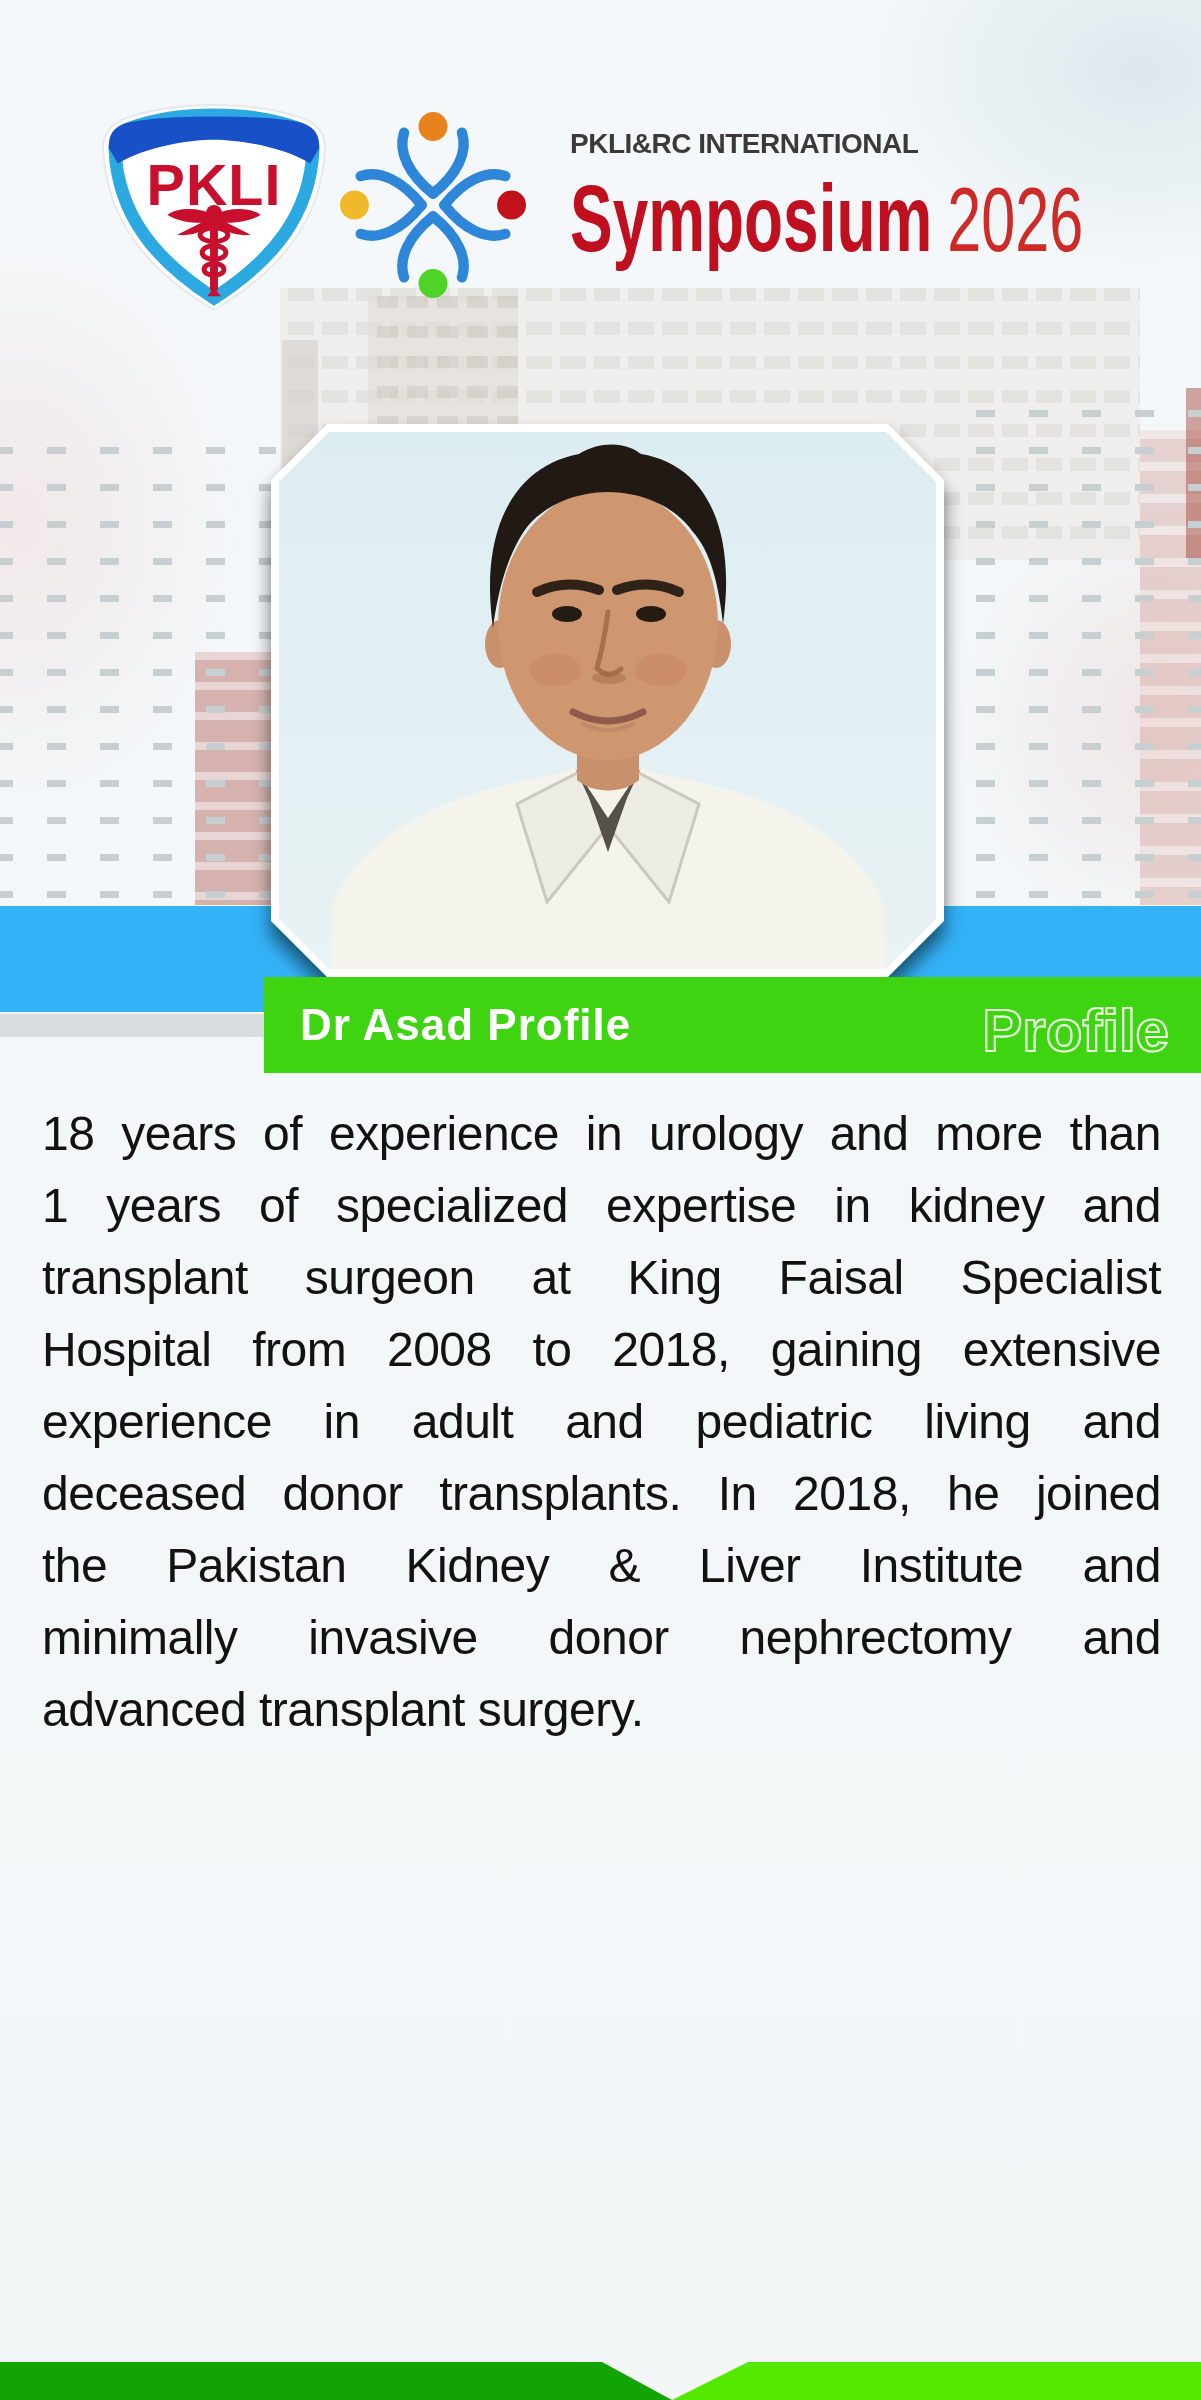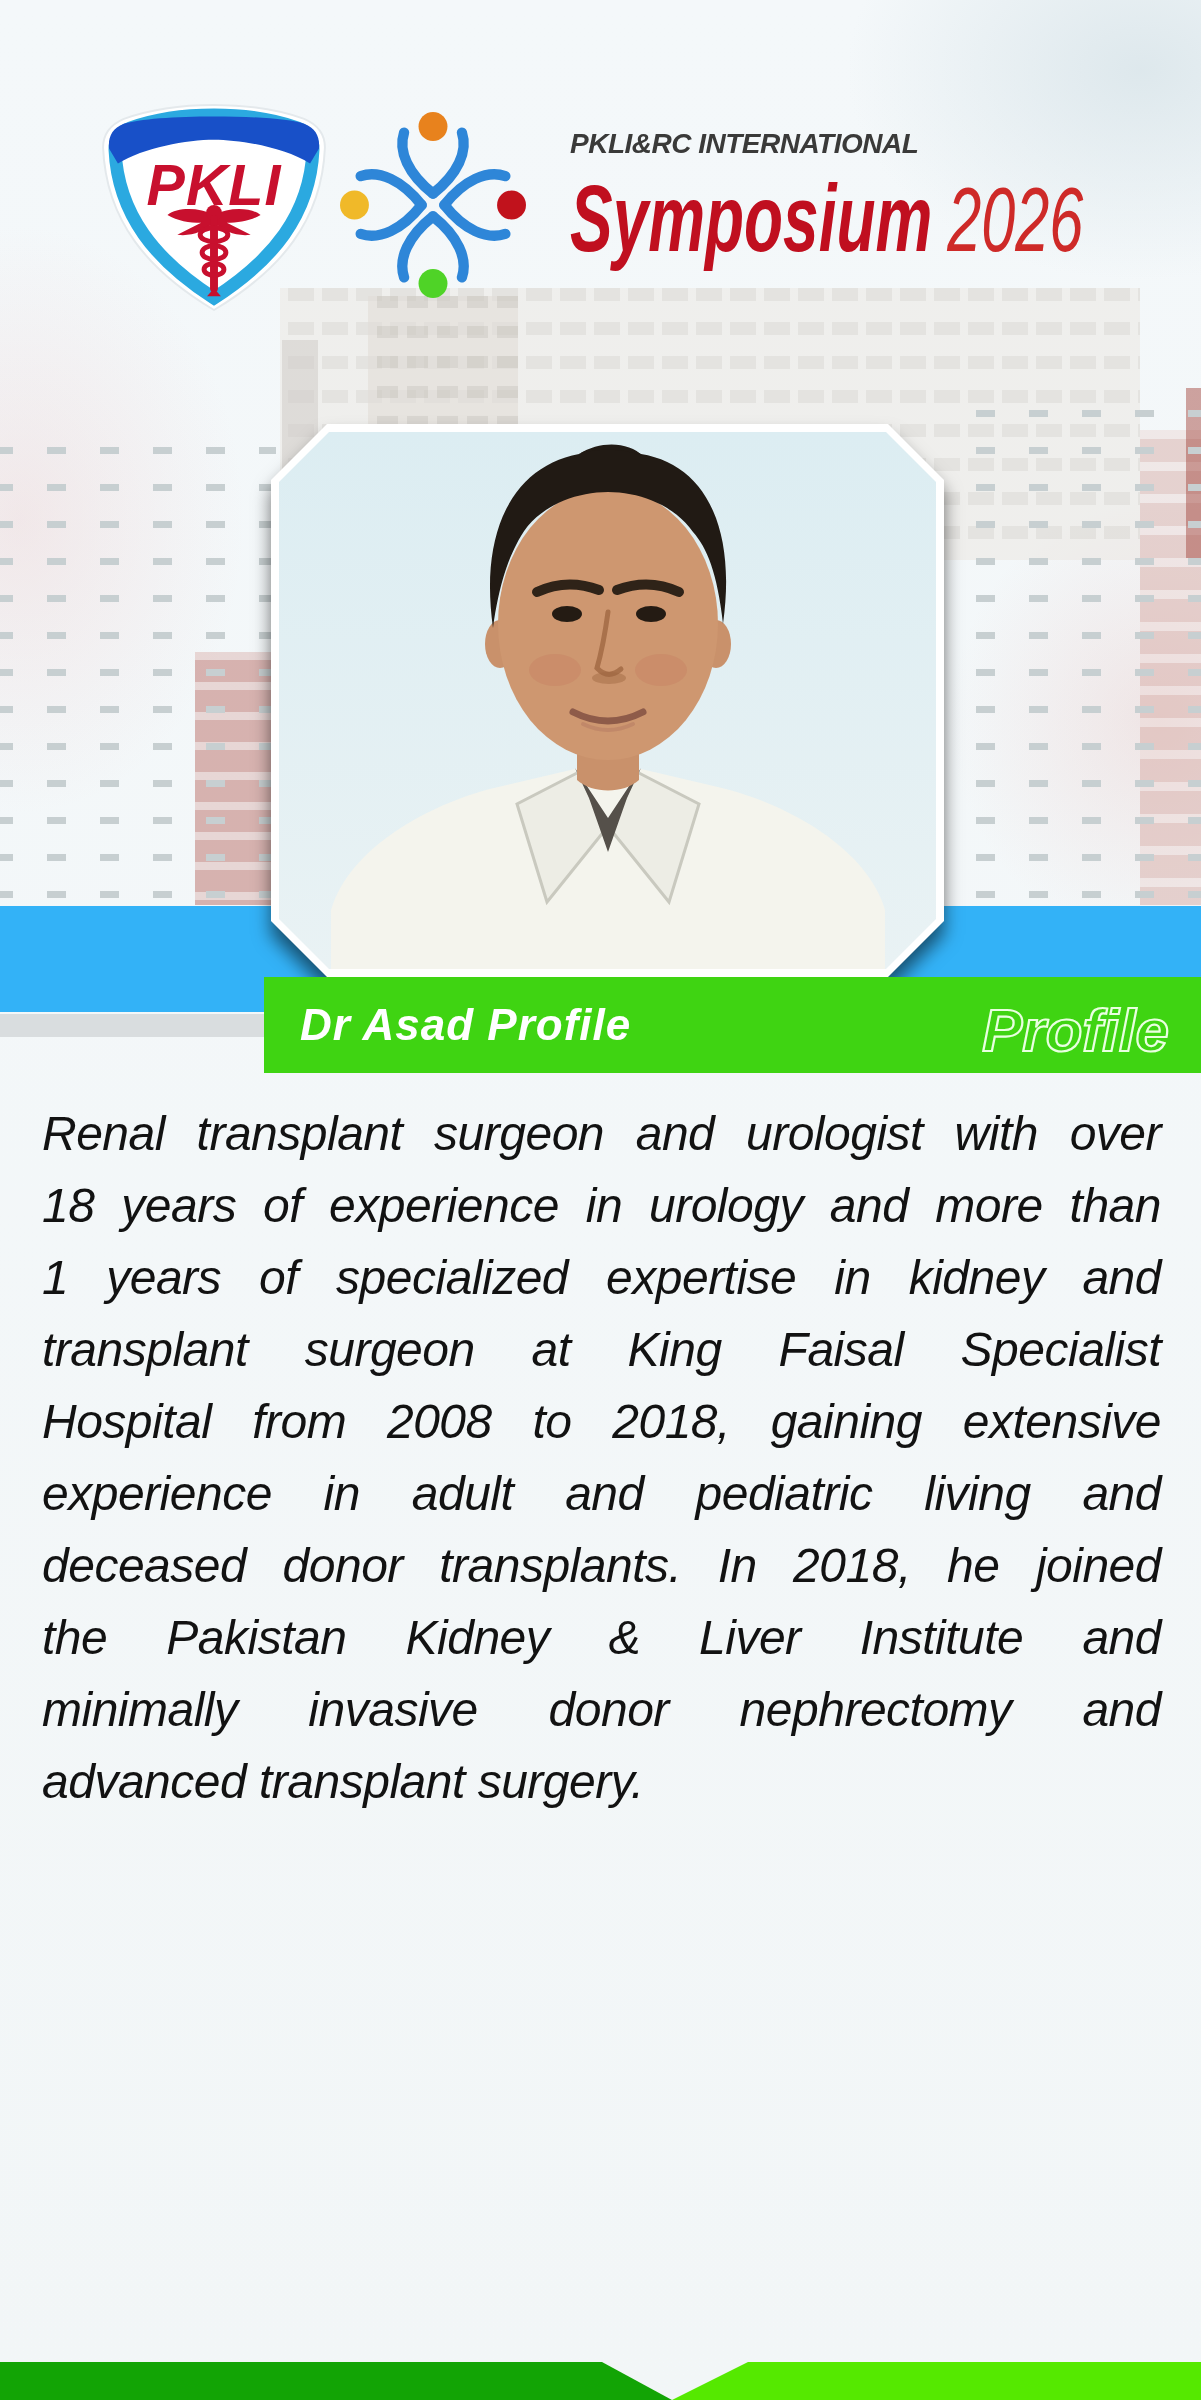--- a/index.html
+++ b/index.html
@@ -5,21 +5,21 @@
   html,body{margin:0;padding:0;}
   body{width:1201px;height:2400px;position:relative;overflow:hidden;
        font-family:"Liberation Sans", sans-serif;background:#f3f6f8;}
   .abs{position:absolute;}
 
   
   .canvas{position:absolute;left:0;top:0;width:1201px;height:2400px;background:
      radial-gradient(420px 300px at 95% 70px, rgba(216,228,233,.8), rgba(216,228,233,0) 70%),
      radial-gradient(320px 420px at 20px 520px, rgba(235,195,195,.30), rgba(235,195,195,0) 70%),
      radial-gradient(300px 320px at 1160px 720px, rgba(228,180,176,.28), rgba(228,180,176,0) 70%),
-     linear-gradient(180deg,#f4f8fa 0%,#f2f6f7 100%); font-style: italic;}
+     linear-gradient(180deg,#f4f8fa 0%,#f2f6f7 100%);}
 
   .building-main{left:280px;top:288px;width:860px;height:272px;opacity:.55;
      background-color:#ece8e3;
      background-image:
        repeating-linear-gradient(90deg,#ece8e3 0 8px, rgba(0,0,0,0) 8px 34px),
        repeating-linear-gradient(180deg,#d8d3cc 0 13px,#ece8e3 13px 34px);}
   .building-tower{left:368px;top:296px;width:150px;height:264px;opacity:.6;
      background-color:#e2ded8;
      background-image:
        repeating-linear-gradient(90deg,#e2ded8 0 9px, rgba(0,0,0,0) 9px 30px),
@@ -191,21 +191,20 @@
   </div>
 
   <div class="abs green-banner">
     <div class="doctor-name">Dr Asad Profile</div>
     <svg class="profile-svg" width="230" height="80" viewBox="0 0 230 80">
       <text x="228" y="64" text-anchor="end" font-family="Liberation Sans, sans-serif" font-size="60" font-weight="700" fill="none" stroke="#e9ffe0" stroke-width="2.2">Profile</text>
     </svg>
   </div>
 
   <div class="abs bio">
-    <div class="pline">Renal transplant surgeon and urologist with over</div>
     <div class="pline">18 years of experience in urology and more than</div>
     <div class="pline">1 years of specialized expertise in kidney and</div>
     <div class="pline">transplant surgeon at King Faisal Specialist</div>
     <div class="pline">Hospital from 2008 to 2018, gaining extensive</div>
     <div class="pline">experience in adult and pediatric living and</div>
     <div class="pline">deceased donor transplants. In 2018, he joined</div>
     <div class="pline">the Pakistan Kidney &amp; Liver Institute and</div>
     <div class="pline">minimally invasive donor nephrectomy and</div>
     <div class="pline">advanced transplant surgery.</div>
   </div>

